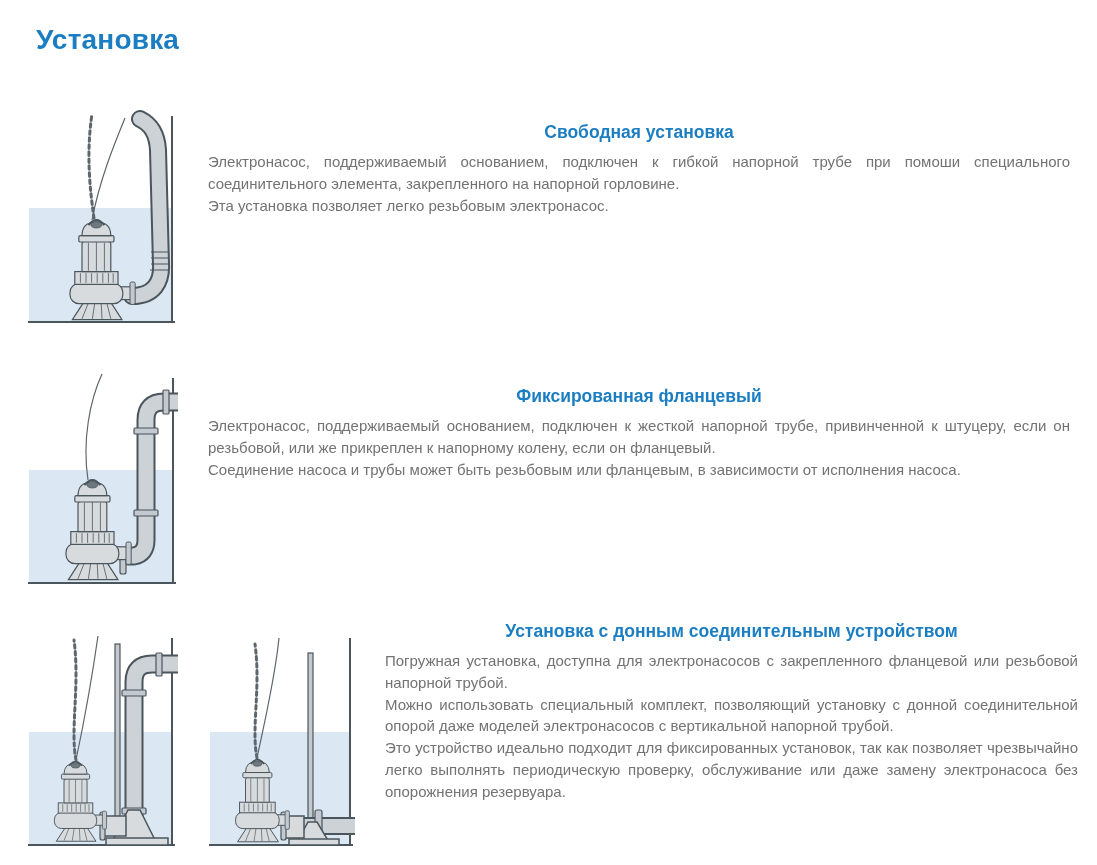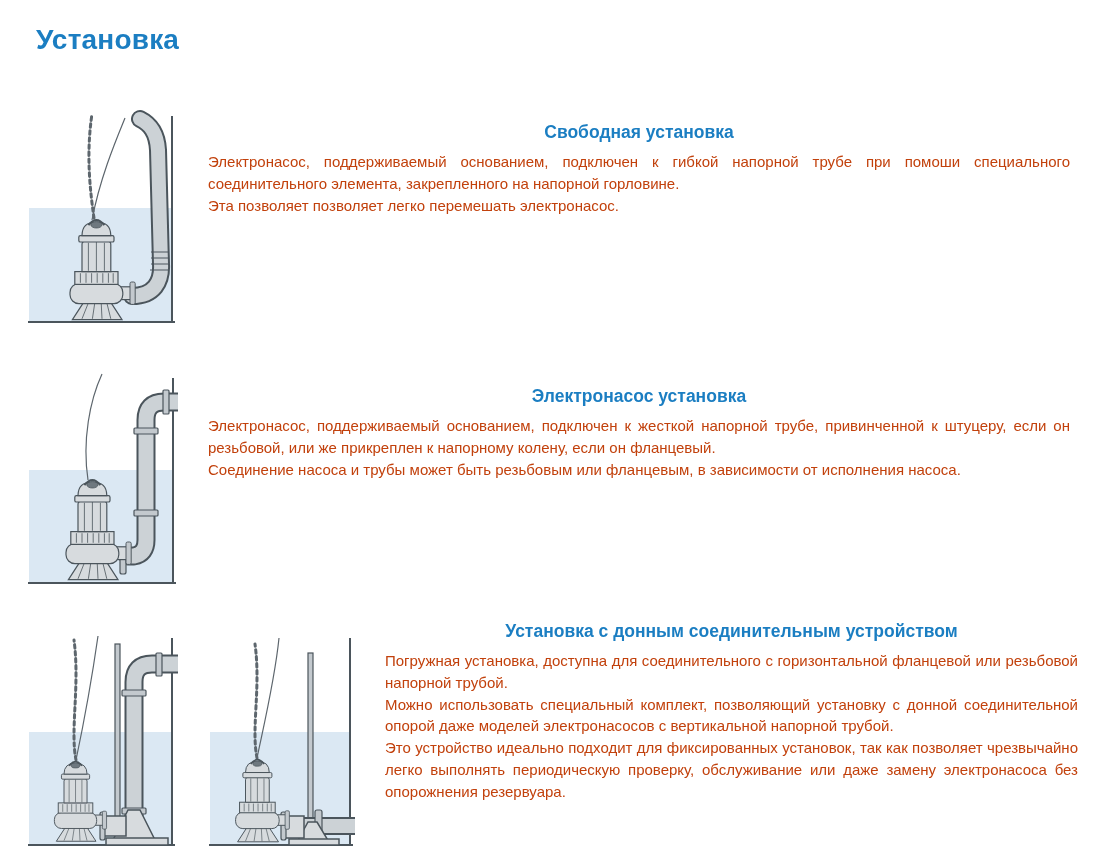--- a/index.html
+++ b/index.html
@@ -1,20 +1,20 @@
 <!DOCTYPE html>
 <html lang="ru"><head>
 <meta charset="utf-8">
 <style>
   html,body{margin:0;padding:0;background:#ffffff;}
   body{font-family:"Liberation Sans","DejaVu Sans",sans-serif;}
   #page{position:relative;width:1097px;height:865px;background:#fff;overflow:hidden;border-radius:28px;}
   .page-title{position:absolute;left:36px;top:24px;font-size:28px;font-weight:bold;color:#1b7ec2;letter-spacing:.2px;}
   .sec-heading{font-size:17.5px;font-weight:bold;color:#1b7ec2;margin:0 0 8px 0;text-align:center;}
-  .sec-text{font-size:15px;line-height:21.8px;color:#c2410c;}
+  .sec-text{font-size:15px;line-height:21.8px;color:#737373;}
   .sec-text p{margin:0;text-align:justify;}
   .textblock{position:absolute;}
   .illus{position:absolute;}
   svg{display:block;}
   .metal{fill:#d7dbde;stroke:#4b555c;stroke-width:1.5;}
   .metal-dk{fill:#c3c9ce;stroke:#4b555c;stroke-width:1.2;}
   .outline{stroke:#4b555c;fill:none;}
   .pipe-out{stroke:#4b555c;fill:none;stroke-linecap:round;stroke-linejoin:round;}
   .pipe-in{stroke:#ccd2d6;fill:none;stroke-linecap:round;stroke-linejoin:round;}
   .water{fill:#dbe8f3;}
@@ -64,21 +64,21 @@
       <path class="chain" d="M66,112 C62,84 58,48 64,8"></path>
       <path class="cable" d="M64,114 C72,72 88,34 97,12"></path>
       <use href="#pump" x="34" y="112" width="80" height="104"></use>
     </svg>
   </div>
 
   <div class="textblock" style="left:208px;top:122px;width:862px;">
     <div class="sec-heading">Свободная установка</div>
     <div class="sec-text">
       <p>Электронасос, поддерживаемый основанием, подключен к гибкой напорной трубе при помоши специального соединительного элемента, закрепленного на напорной горловине.</p>
-      <p>Эта позволяет позволяет легко перемешать электронасос.</p>
+      <p>Эта установка позволяет легко резьбовым электронасос.</p>
     </div>
   </div>
 
   <div class="illus" style="left:28px;top:372px;">
     <svg width="150" height="214" viewBox="0 0 150 214">
       <rect class="water" x="1" y="98" width="144" height="113"></rect>
       <path class="tankline" d="M145,6 L145,211 M0,211 L148,211"></path>
       <g>
         <path class="pipe-out" stroke-width="19" d="M100,184 L106,184 Q118,182 118,168 L118,48 Q118,30 136,30 L150,30"></path>
         <path class="pipe-in" stroke-width="15" d="M100,184 L106,184 Q118,182 118,168 L118,48 Q118,30 136,30 L150,30"></path>
@@ -86,21 +86,21 @@
         <rect class="metal-dk" x="106" y="56" width="24" height="6" rx="1"></rect>
         <rect class="metal-dk" x="135" y="18" width="6" height="24" rx="1"></rect>
         <rect class="metal-dk" x="92" y="176" width="6" height="26" rx="2"></rect>
       </g>
       <path class="cable" d="M60,108 C54,68 62,28 74,2"></path>
       <use href="#pump" x="30" y="106" width="80" height="104"></use>
     </svg>
   </div>
 
   <div class="textblock" style="left:208px;top:386px;width:862px;">
-    <div class="sec-heading">Электронасос установка</div>
+    <div class="sec-heading">Фиксированная фланцевый</div>
     <div class="sec-text">
       <p>Электронасос, поддерживаемый основанием, подключен к жесткой напорной трубе, привинченной к штуцеру, если он резьбовой, или же прикреплен к напорному колену, если он фланцевый.</p>
       <p>Соединение насоса и трубы может быть резьбовым или фланцевым, в зависимости от исполнения насоса.</p>
     </div>
   </div>
 
   <div class="illus" style="left:28px;top:630px;">
     <svg width="150" height="218" viewBox="0 0 150 218">
       <rect class="water" x="1" y="102" width="143" height="113"></rect>
       <path class="tankline" d="M144,8 L144,215 M0,215 L147,215"></path>
@@ -142,19 +142,19 @@
       </g>
       <path class="chain" d="M52,128 C46,98 56,58 50,14"></path>
       <path class="cable" d="M52,128 C60,90 70,48 74,8"></path>
       <use href="#pump" x="24" y="128" width="66" height="85.8"></use>
     </svg>
   </div>
 
   <div class="textblock" style="left:385px;top:621px;width:693px;">
     <div class="sec-heading">Установка с донным соединительным устройством</div>
     <div class="sec-text">
-      <p>Погружная установка, доступна для соединительного с горизонтальной фланцевой или резьбовой напорной трубой.</p>
+      <p>Погружная установка, доступна для электронасосов с закрепленного фланцевой или резьбовой напорной трубой.</p>
       <p>Можно использовать специальный комплект, позволяющий установку с донной соединительной опорой даже моделей электронасосов с вертикальной напорной трубой.</p>
       <p>Это устройство идеально подходит для фиксированных установок, так как позволяет чрезвычайно легко выполнять периодическую проверку, обслуживание или даже замену электронасоса без опорожнения резервуара.</p>
     </div>
   </div>
 
 </div>
 
 </body></html>

